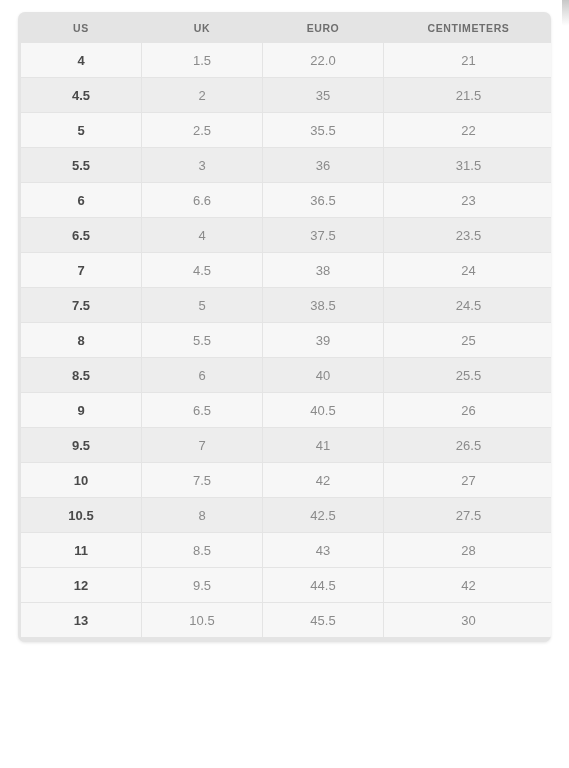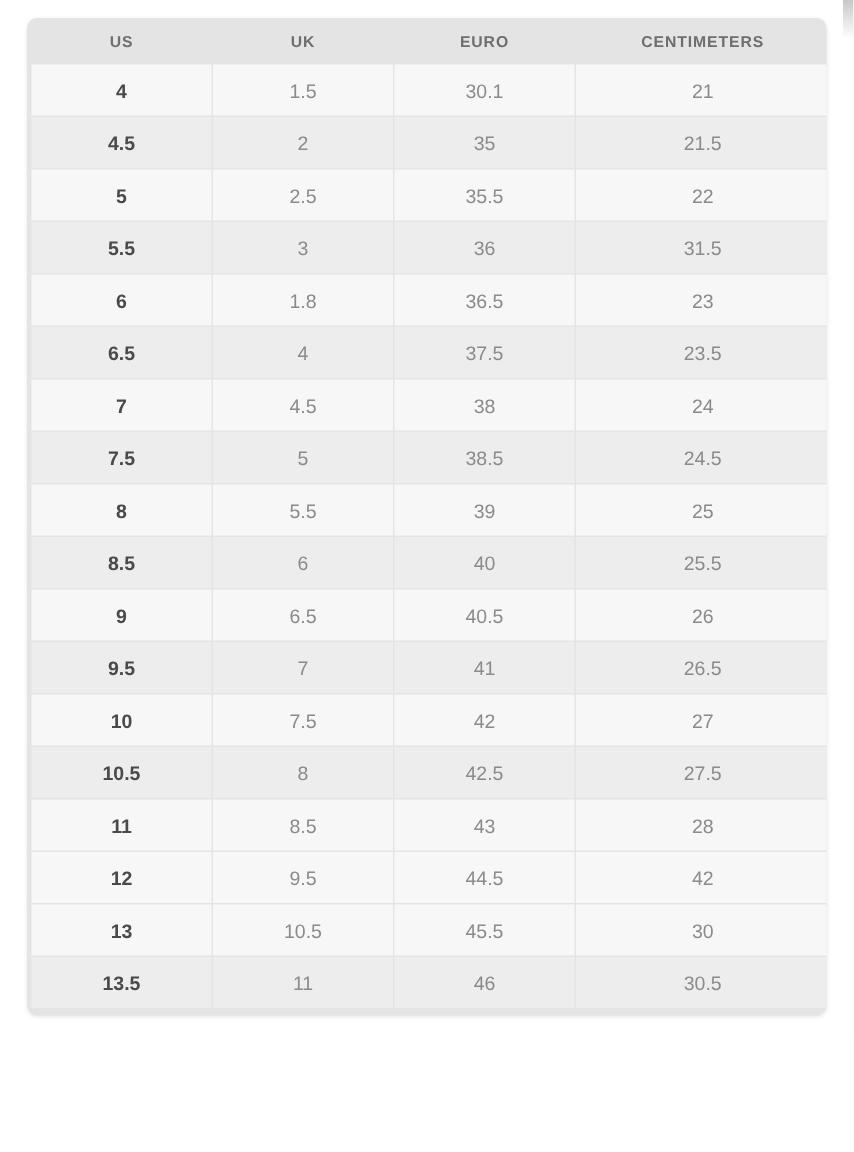--- a/index.html
+++ b/index.html
@@ -112,21 +112,21 @@
           <th>US</th>
           <th>UK</th>
           <th>EURO</th>
           <th>CENTIMETERS</th>
         </tr>
       </thead>
       <tbody id="table-body">
           <tr class="odd">
             <td class="us">4</td>
             <td>1.5</td>
-            <td>30.1</td>
+            <td>22.0</td>
             <td>21</td>
           </tr>
           <tr class="even">
             <td class="us">4.5</td>
             <td>2</td>
             <td>35</td>
             <td>21.5</td>
           </tr>
           <tr class="odd">
             <td class="us">5</td>
@@ -135,21 +135,21 @@
             <td>22</td>
           </tr>
           <tr class="even">
             <td class="us">5.5</td>
             <td>3</td>
             <td>36</td>
             <td>31.5</td>
           </tr>
           <tr class="odd">
             <td class="us">6</td>
-            <td>1.8</td>
+            <td>6.6</td>
             <td>36.5</td>
             <td>23</td>
           </tr>
           <tr class="even">
             <td class="us">6.5</td>
             <td>4</td>
             <td>37.5</td>
             <td>23.5</td>
           </tr>
           <tr class="odd">
@@ -211,23 +211,17 @@
             <td>9.5</td>
             <td>44.5</td>
             <td>42</td>
           </tr>
           <tr class="odd">
             <td class="us">13</td>
             <td>10.5</td>
             <td>45.5</td>
             <td>30</td>
           </tr>
-          <tr class="even">
-            <td class="us">13.5</td>
-            <td>11</td>
-            <td>46</td>
-            <td>30.5</td>
-          </tr>
         </tbody>
     </table>
   </div>
 
 </div>
 
 </body></html>

